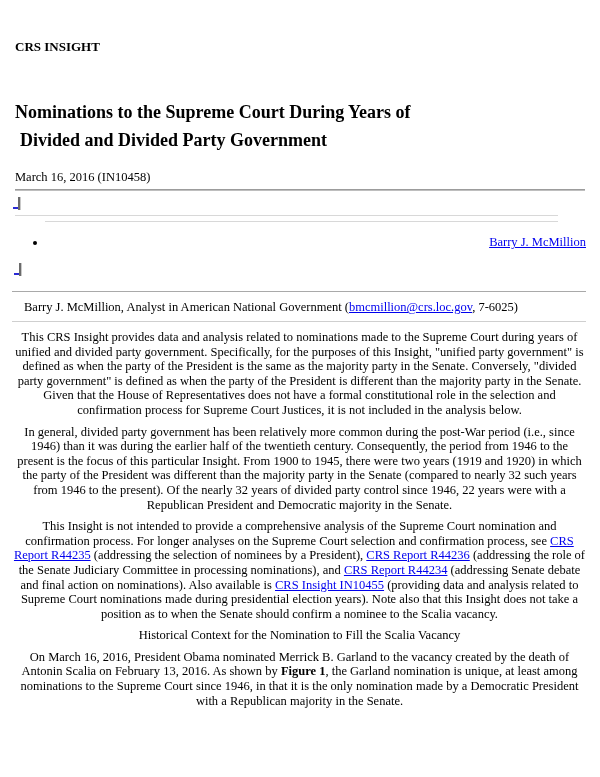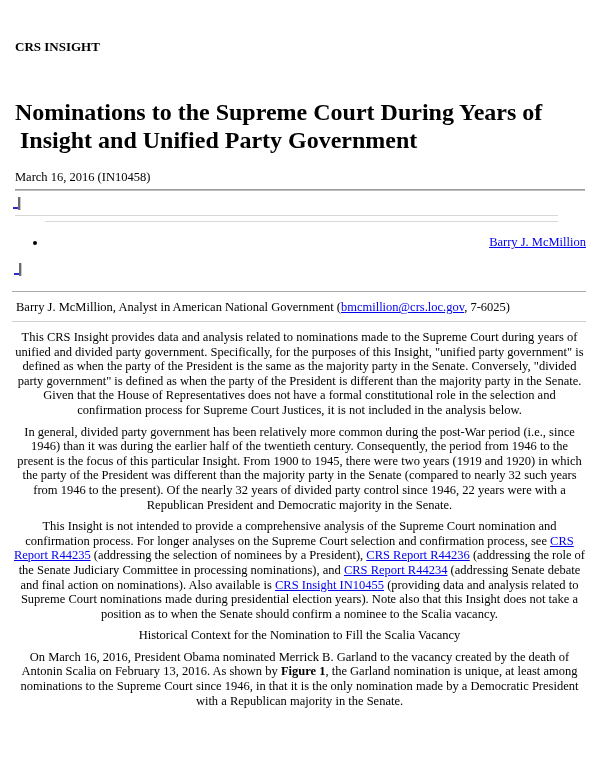--- a/index.html
+++ b/index.html
@@ -14,21 +14,21 @@
 
   .doc { padding: 39px 14px 0 12px; }
 
   .eyebrow {
     margin-left: 3px;
     font-size: 13px; font-weight: bold; line-height: 15px;
   }
 
   h1.title {
     margin: 44px 0 0 3px;
-    font-size: 24px; line-height: 28px; font-weight: bold;
+    font-size: 18px; line-height: 28px; font-weight: bold;
   }
   .t-line { display: block; }
   .t-line2 { padding-left: 5px; }
 
   .date {
     margin: 16px 0 0 3px;
     font-size: 12.5px; line-height: 15px;
   }
 
   hr { border: 0; margin: 0; }
@@ -51,38 +51,38 @@
 
   ul.authors {
     margin: 13px 0 0 0; padding: 0 0 0 35px;
     font-size: 12.5px; line-height: 15px;
     list-style: disc;
     text-align: right;
   }
   ul.authors li { margin: 0; }
 
   .byline {
-    margin: 8px 0 0 4px;
+    margin: 8px 0 0 12px;
     font-size: 12.5px; line-height: 15px;
   }
 
   .body-text { margin: 8px 0 0 1px; font-size: 12.5px; line-height: 14.6px; text-align: center; }
   .body-text p { margin: 0 0 7px 0; }
   .section-heading { font-weight: normal; }
 </style>
 </head>
 <body style="color: rgb(0, 0, 0); background: rgb(255, 255, 255);">
 
 <div class="doc">
 
   <div class="eyebrow">CRS INSIGHT</div>
 
   <h1 class="title">
     <span class="t-line">Nominations to the Supreme Court During Years of</span>
-    <span class="t-line t-line2">Insight and Unified Party Government</span>
+    <span class="t-line t-line2">Divided and Divided Party Government</span>
   </h1>
 
   <div class="date">March 16, 2016 (IN10458)</div>
 
   <hr class="hr1">
 
   <span class="missing-img">
     <span class="mi-bar"></span>
     <span class="mi-dash"></span>
   </span>

